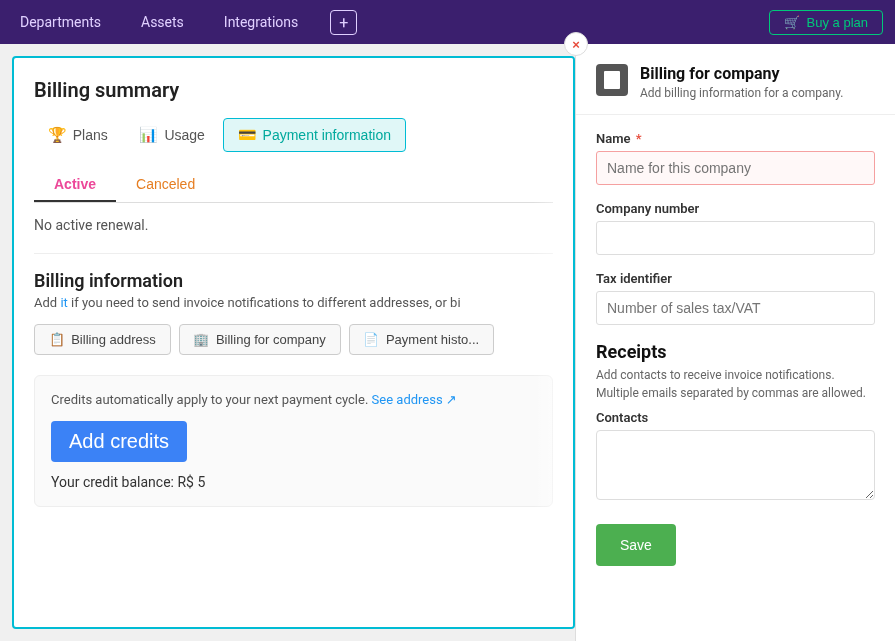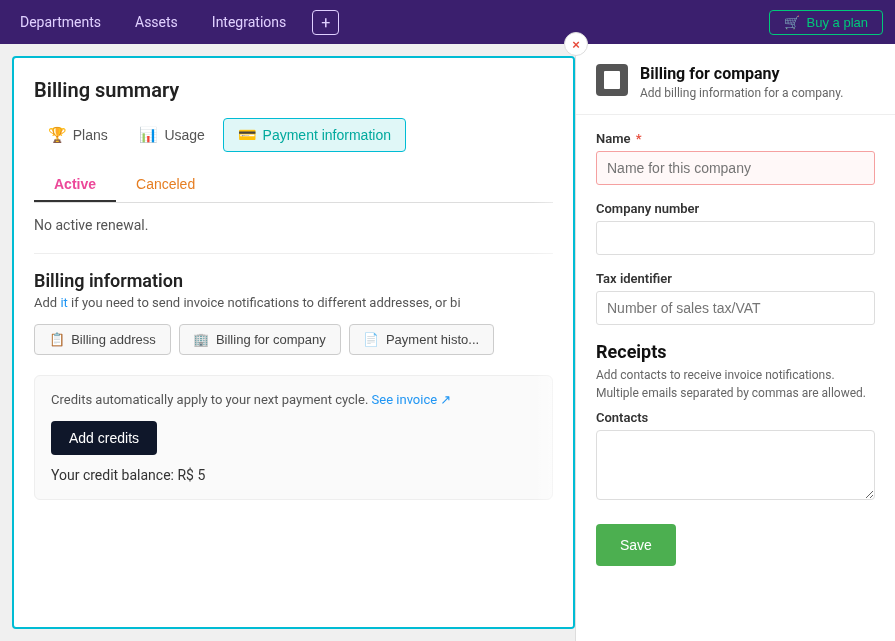--- a/index.html
+++ b/index.html
@@ -5,21 +5,21 @@
     * { box-sizing: border-box; margin: 0; padding: 0; }
     body { font-family: -apple-system, BlinkMacSystemFont, 'Segoe UI', Roboto, sans-serif; background: #f0f0f0; width: 895px; height: 641px; overflow: hidden; position: relative; }
 
     
     .topnav {
       background: #3b1f6e;
       height: 44px;
       display: flex;
       align-items: center;
       padding: 0 12px;
-      gap: 18px;
+      gap: 24px;
     }
     .topnav-item {
       color: #e0d0ff;
       font-size: 14px;
       cursor: pointer;
       padding: 4px 8px;
     }
     .topnav-plus {
       color: #e0d0ff;
       border: 1px solid #e0d0ff;
@@ -178,26 +178,26 @@
     .credits-sub {
       font-size: 13px;
       color: #555;
       margin-bottom: 14px;
     }
     .credits-sub .link {
       color: #2196f3;
       cursor: pointer;
     }
     .add-credits-btn {
-      background: #0f172a;
+      background: #3b82f6;
       color: #fff;
       border: none;
       border-radius: 4px;
       padding: 9px 18px;
-      font-size: 14px;
+      font-size: 20px;
       cursor: pointer;
       margin-bottom: 12px;
     }
     .credit-balance {
       font-size: 14px;
       color: #333;
     }
 
     
     .right-panel {
@@ -402,21 +402,21 @@
       </button>
       <button class="billing-nav-btn">
         <span>📄</span>
         <span>Payment histo...</span>
       </button>
     </div>
 
     <div class="credits-section">
       <p class="credits-sub">
         <span>Credits automatically apply to your next payment cycle.</span>
-        <span class="link">See invoice ↗</span>
+        <span class="link">See address ↗</span>
       </p>
       <button class="add-credits-btn">Add credits</button>
       <p class="credit-balance">Your credit balance: R$ 5</p>
     </div>
 
     <div class="left-panel-fade"></div>
   </div>
 
   <div class="right-panel">
     <div class="drawer-header">

